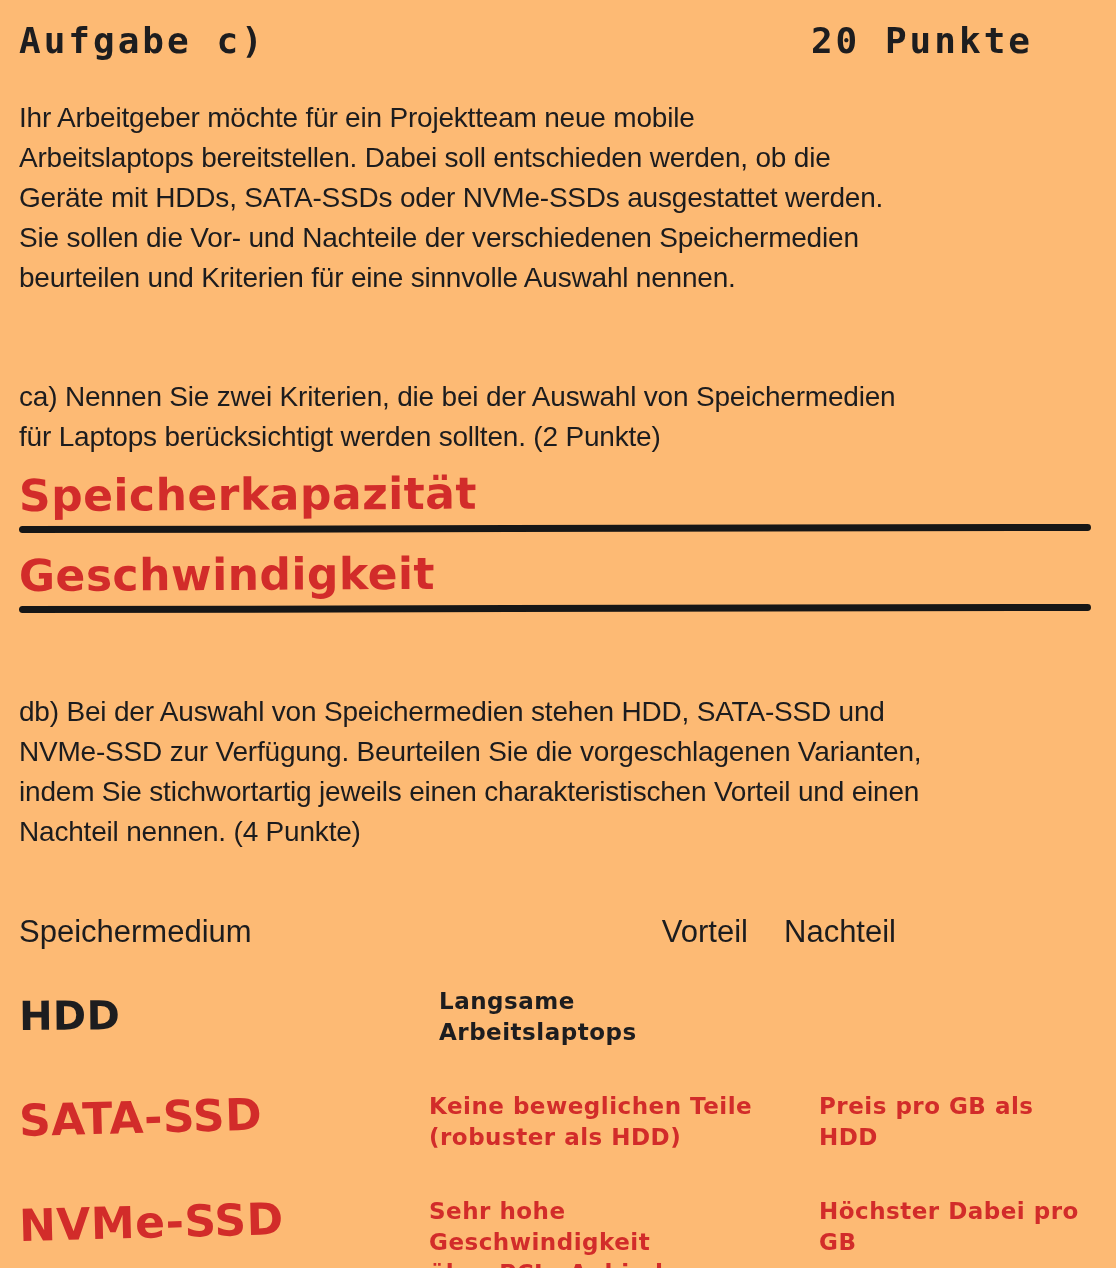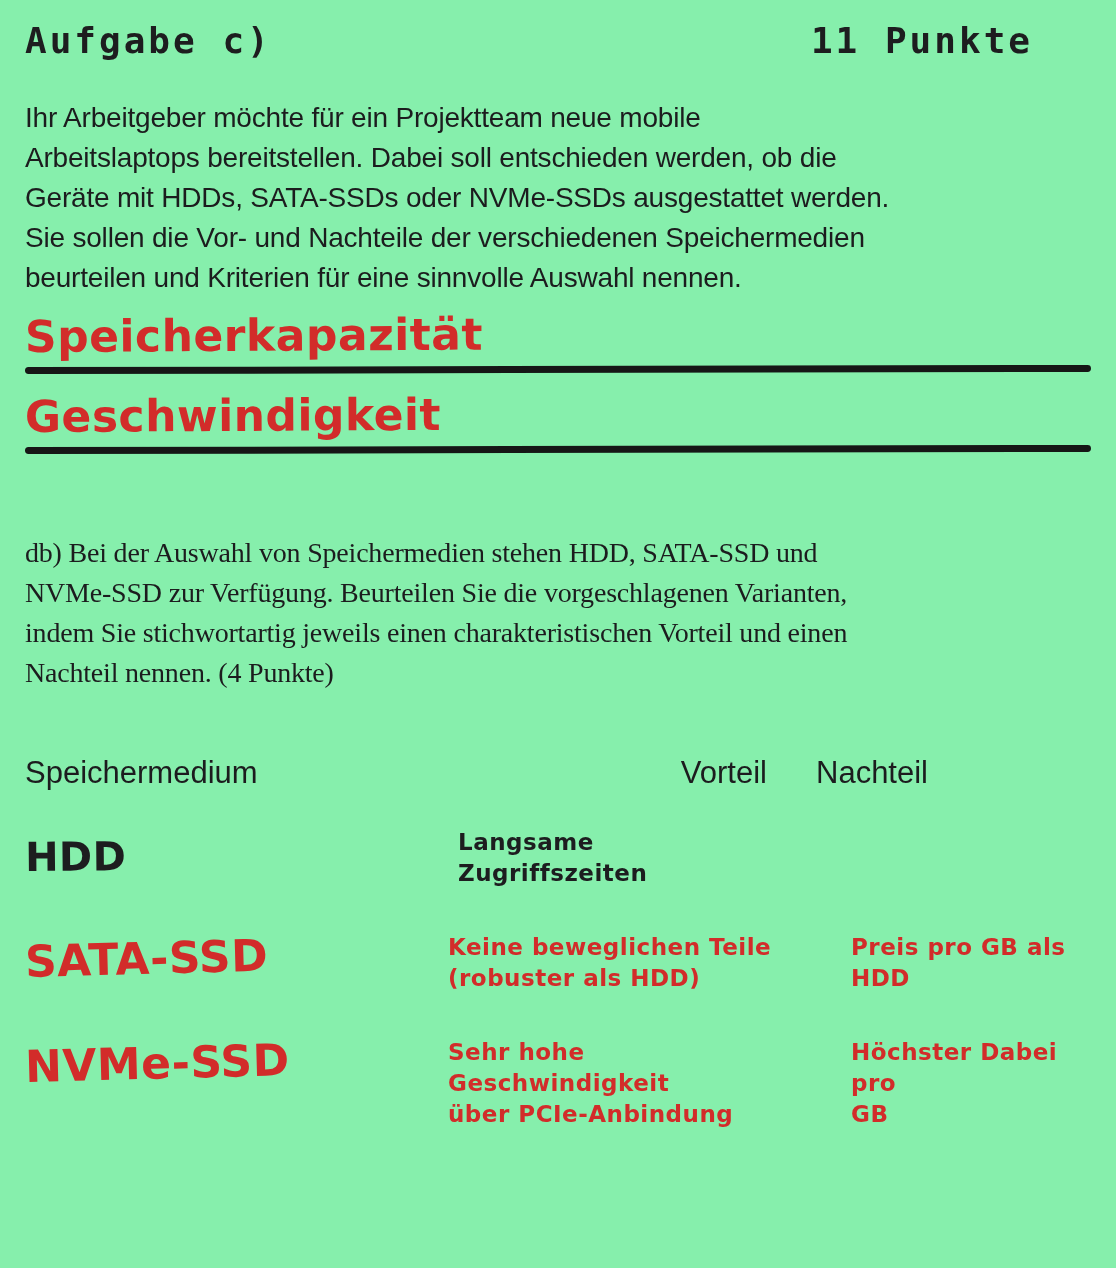--- a/index.html
+++ b/index.html
@@ -2,23 +2,23 @@
 <html lang="de" style="--ink: #1c1c1e; --hand-black: #1d1d1f; --hand-red: #d22c2a; --line: #161616;"><head>
 <meta charset="utf-8">
 <title>Aufgabe c)</title>
 <style>
   html, body { margin: 0; padding: 0; background: #ffffff; }
   .page {
     position: relative;
     width: 1116px;
     height: 1268px;
     box-sizing: border-box;
-    padding: 20px 25px 0 25px;
+    padding: 20px 25px 0 19px;
     overflow: hidden;
-    background: #86efac;
+    background: #fdba74;
     font-family: "Liberation Sans", sans-serif;
     color: var(--ink, #1c1c1e);
   }
 
   
   .titlebar {
     display: flex;
     justify-content: space-between;
     align-items: flex-start;
     height: 48px;
@@ -37,21 +37,21 @@
   .body-text {
     margin: 0;
     font-size: 28px;
     line-height: 40px;
     letter-spacing: -0.2px;
     color: var(--ink, #1c1c1e);
     white-space: pre-line;
   }
   .intro { margin-top: 30px; }
   .q-ca  { margin-top: 79px; }
-  .q-db  { margin-top: 80px; font-family: Liberation Serif, serif; }
+  .q-db  { margin-top: 80px; }
 
   
   .hand {
     font-family: "DejaVu Sans", cursive;
     font-weight: 700;
     letter-spacing: 0.5px;
   }
   .answer-block { margin: 0; }
   .answer-block.first  { margin-top: 18px; }
   .answer-block.second { margin-top: 13px; }
@@ -68,21 +68,20 @@
     background: var(--line, #161616);
     border-radius: 4px;
     transform: rotate(-0.12deg);
   }
 
   
   .thead, .trow {
     display: grid;
     grid-template-columns: 385px 380px 1fr;
     align-items: start;
-    gap: 13px;
   }
   .thead { margin-top: 60px; }
   .th {
     font-size: 31px;
     line-height: 40px;
     font-weight: 500;
     color: var(--ink, #1c1c1e);
   }
   .th.center-v { text-align: right; padding-right: 36px; }
   .th.center-n { text-align: left; padding-right: 40px; }
@@ -112,29 +111,31 @@
   .black-ink .hand { color: var(--hand-black, #1d1d1f); }
   .red-ink   .hand { color: var(--hand-red, #d22c2a); }
 </style>
 </head>
 <body>
 
 <div class="page">
 
   <div class="titlebar">
     <span class="mono-hand">Aufgabe c)</span>
-    <span class="mono-hand points">11 Punkte</span>
+    <span class="mono-hand points">20 Punkte</span>
   </div>
 
   <p class="body-text intro">Ihr Arbeitgeber möchte für ein Projektteam neue mobile
 Arbeitslaptops bereitstellen. Dabei soll entschieden werden, ob die
 Geräte mit HDDs, SATA-SSDs oder NVMe-SSDs ausgestattet werden.
 Sie sollen die Vor- und Nachteile der verschiedenen Speichermedien
 beurteilen und Kriterien für eine sinnvolle Auswahl nennen.</p>
 
+  <p class="body-text q-ca">ca) Nennen Sie zwei Kriterien, die bei der Auswahl von Speichermedien
+für Laptops berücksichtigt werden sollten. (2 Punkte)</p>
 
   <div class="answer-block second">
     <div class="hand answer-text">Speicherkapazität</div>
     <div class="answer-line"></div>
   </div>
 
   <div class="answer-block first">
     <div class="hand answer-text">Geschwindigkeit</div>
     <div class="answer-line"></div>
   </div>
@@ -148,21 +149,21 @@
 
     <div class="thead">
       <span class="th">Speichermedium</span>
       <span class="th center-v">Vorteil</span>
       <span class="th center-n">Nachteil</span>
     </div>
 
     <div class="trow row-1 black-ink">
       <span class="hand medium-label">HDD</span>
       <span class="hand cell nachteil">Langsame
-Zugriffszeiten</span>
+Arbeitslaptops</span>
     </div>
 
     <div class="trow row-2 red-ink">
       <span class="hand medium-label">SATA-SSD</span>
       <span class="hand cell vorteil">Keine beweglichen Teile
 (robuster als HDD)</span>
       <span class="hand cell nachteil">Preis pro GB als
 HDD</span>
     </div>
 

